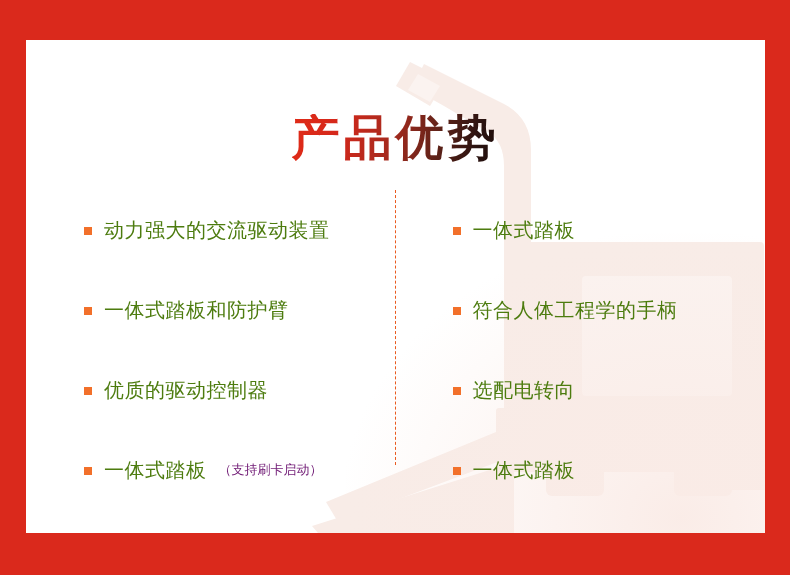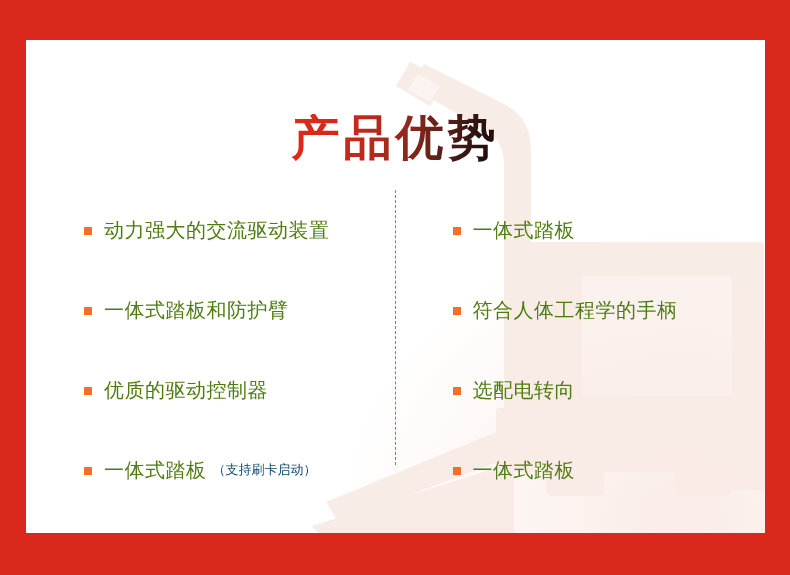--- a/index.html
+++ b/index.html
@@ -108,22 +108,22 @@
   }
   .feature-text {
     font-size: 20px;
     color: #4d7c0f;
     line-height: 1.2;
     white-space: nowrap;
     letter-spacing: 0.5px;
   }
   .feature-note {
     font-size: 13px;
-    color: #0c4a6e;
-    margin-left: 6px;
+    color: #701a75;
+    margin-left: 12px;
     letter-spacing: 0;
     white-space: nowrap;
   }
 
   
   #divider {
     position: absolute;
     left: 369px;
     top: 150px;
     width: 0;

